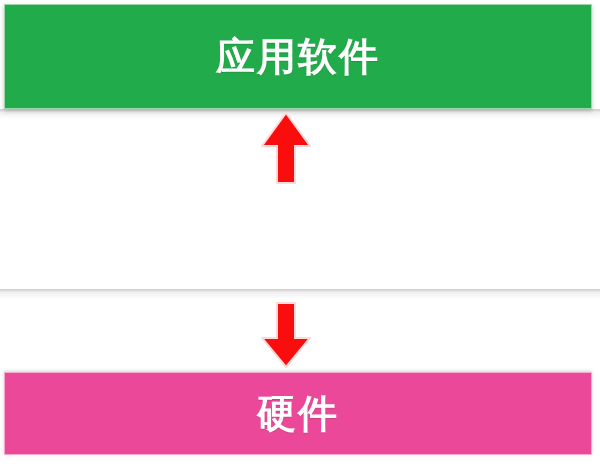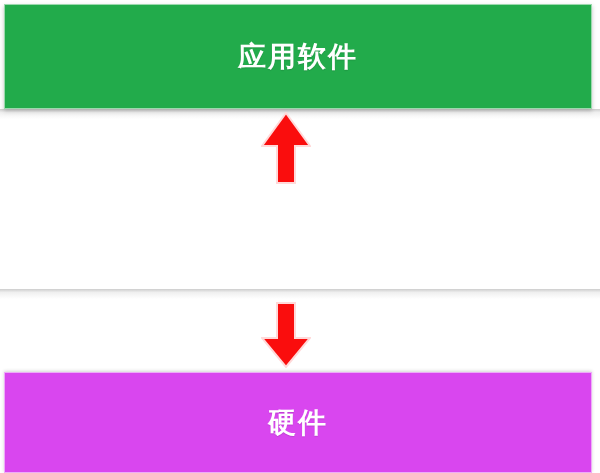--- a/index.html
+++ b/index.html
@@ -30,43 +30,43 @@
     display: flex;
     align-items: center;
     justify-content: center;
     border: 1px solid rgba(255,255,255,0.55);
     box-shadow: 0 2px 4px rgba(120,120,120,0.45);
   }
 
   .layer-label {
     color: #ffffff;
     font-weight: 700;
-    font-size: 28px;
+    font-size: 39px;
     line-height: 1;
     letter-spacing: 2px;
     text-shadow: 0 1px 1px rgba(0,0,0,0.12);
     white-space: nowrap;
     user-select: none;
   }
 
   
   #box-application {
     top: 4px;
     height: 105px;
     background: #22ab4b;
   }
   #box-os {
     top: 186px;
     height: 103px;
     background: #9cbc5e;
   }
   #box-hardware {
     top: 372px;
-    height: 101px;
-    background: #d946ef;
+    height: 83px;
+    background: #ec4899;
     box-shadow: 0 -1px 3px rgba(120,120,120,0.30);
   }
 
   
   .gap-shadow {
     position: absolute;
     left: 0;
     width: 600px;
     height: 10px;
     background: linear-gradient(to bottom,

